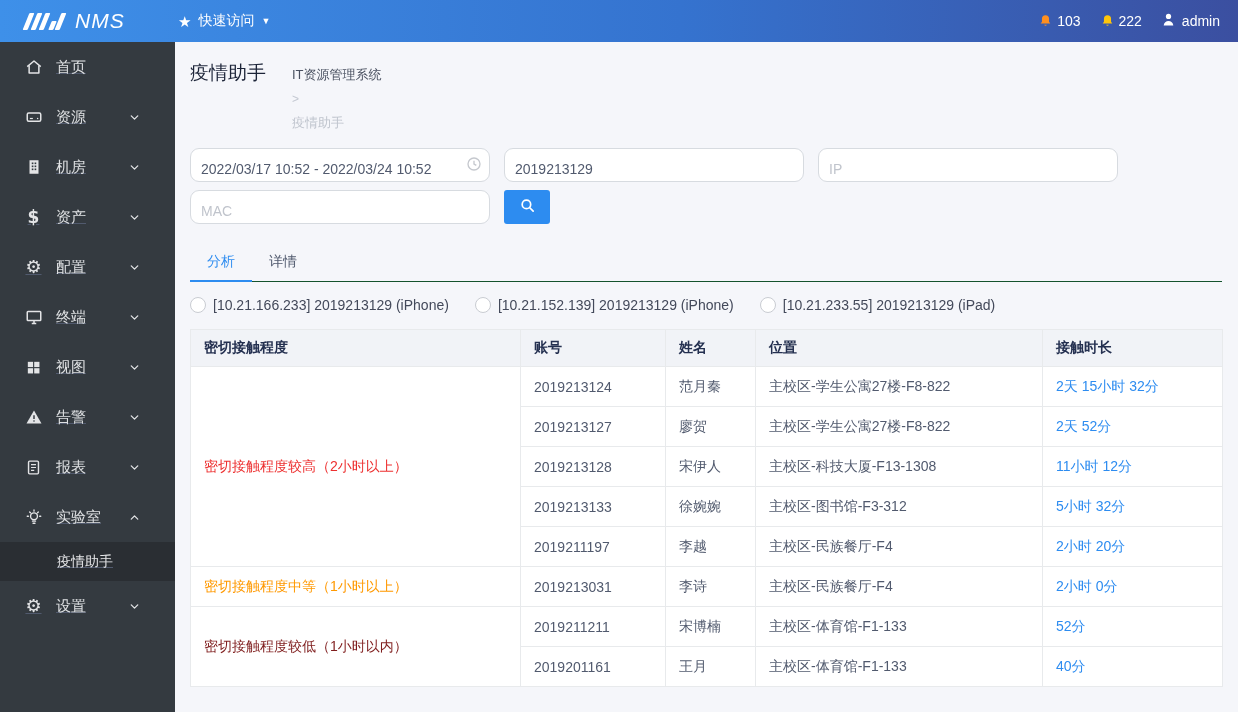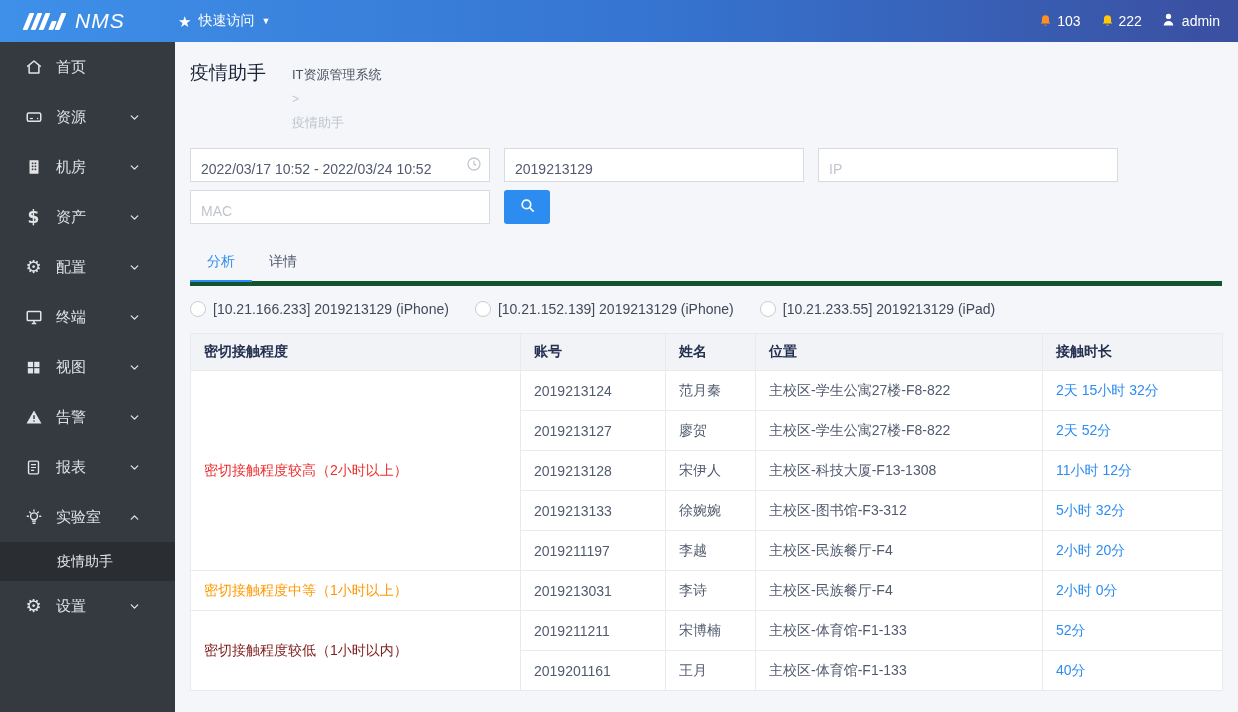--- a/index.html
+++ b/index.html
@@ -18,21 +18,21 @@
   .logo-text { font-size:21px; font-weight:normal; font-style:italic; letter-spacing:1px; }
   .quick { display:flex; align-items:center; gap:7px; font-size:14px; padding:0 12px; height:100%; cursor:pointer; }
   .star { font-size:15px; line-height:1; }
   .caret { font-size:9px; }
   .topbar-right { margin-left:auto; display:flex; align-items:center; gap:18px; padding-right:18px; font-size:14px; }
   .bell-badge { display:flex; align-items:center; gap:3px; cursor:pointer; }
   .bell-badge .icon svg { display:block; }
   .user-badge { display:flex; align-items:center; gap:5px; cursor:pointer; }
 
   
-  .sidebar { position:absolute; top:42px; left:0; width:175px; height:670px; background:#343a40; }
+  .sidebar { position:absolute; top:42px; left:0; width:175px; height:670px; background:#343a40;text-decoration:underline; }
   .side-item { display:flex; align-items:center; height:50px; padding:0 18px 0 24px;
                color:#dfe1e3; font-size:15px; cursor:pointer; }
   .side-item .icon { width:19px; height:19px; display:flex; align-items:center; justify-content:center; margin-right:13px; color:#e3e4e6; }
   .side-item .icon svg { display:block; }
   .glyph-icon { font-family:"DejaVu Sans",sans-serif; font-size:18px; line-height:1; color:#e3e4e6; }
   .dollar-glyph { font-size:17px; font-weight:bold; }
   .side-chevron { margin-left:auto; color:#a6aaaf; width:13px; height:13px; }
   .side-sub { height:39px; display:flex; align-items:center; padding-left:57px; font-size:14px;
               color:#e6e7e9; cursor:pointer; }
   .side-sub.active { background:#2a2e33; }
@@ -41,30 +41,30 @@
   .main { position:absolute; top:42px; left:166px; width:1072px; height:670px; padding:18px 16px 0 24px; }
   .page-header { display:flex; align-items:baseline; margin-bottom:16px; }
   .page-title { font-size:19px; color:#1c2438; font-weight:500; }
   .breadcrumb { margin-left:26px; font-size:13px; display:flex; gap:8px; align-items:baseline;flex-direction:column; }
   .crumb-root { color:#495060; }
   .crumb-sep { color:#c3c8d1; font-size:12px; }
   .crumb-current { color:#bfc4cd; }
 
   .search-area { display:flex; flex-wrap:wrap; column-gap:14px; row-gap:4px; width:950px; }
   .field { position:relative; }
-  .search-area input { width:300px; height:34px; border:1px solid #d7dbe0; border-radius:0;
+  .search-area input { width:300px; height:34px; border:1px solid #d7dbe0; border-radius:9px;
                        padding:8px 30px 0 10px; font-size:14px; color:#515a6e; background:#fff; outline:none;
                        font-family:"Liberation Sans","DejaVu Sans",sans-serif; }
   .search-area input::placeholder { color:#c0c4cc; }
   .field .clock { position:absolute; right:8px; top:8px; color:#c5c8ce; }
   .search-btn { width:46px; height:34px; background:#2d8cf0; border:none; border-radius:3px;
                 display:flex; align-items:center; justify-content:center; cursor:pointer; }
   .break { flex-basis:100%; height:0; }
 
-  .tabs { display:flex; border-bottom:5px solid #14532d; margin-top:20px; }
+  .tabs { display:flex; border-bottom:1px solid #14532d; margin-top:20px; }
   .tab { padding:9px 17px; font-size:14px; color:#515a6e; cursor:pointer; border-bottom:2px solid transparent; margin-bottom:-1px; }
   .tab.active { color:#2d8cf0; border-bottom-color:#2d8cf0; }
 
   .radio-group { display:flex; flex-wrap:wrap; column-gap:26px; row-gap:7px; margin-top:15px; font-size:14px; color:#43495a; }
   .radio-item { display:flex; align-items:center; gap:7px; cursor:pointer; }
   .radio { width:16px; height:16px; border:1px solid #c9ccd2; border-radius:50%; background:#fff;
            position:relative; flex:none; }
   .radio.checked { border:2px solid #4caf50; }
   .radio.checked::after { content:""; position:absolute; left:50%; top:50%; width:8px; height:8px;
                           margin:-4px 0 0 -4px; border-radius:50%; background:#4caf50; }

